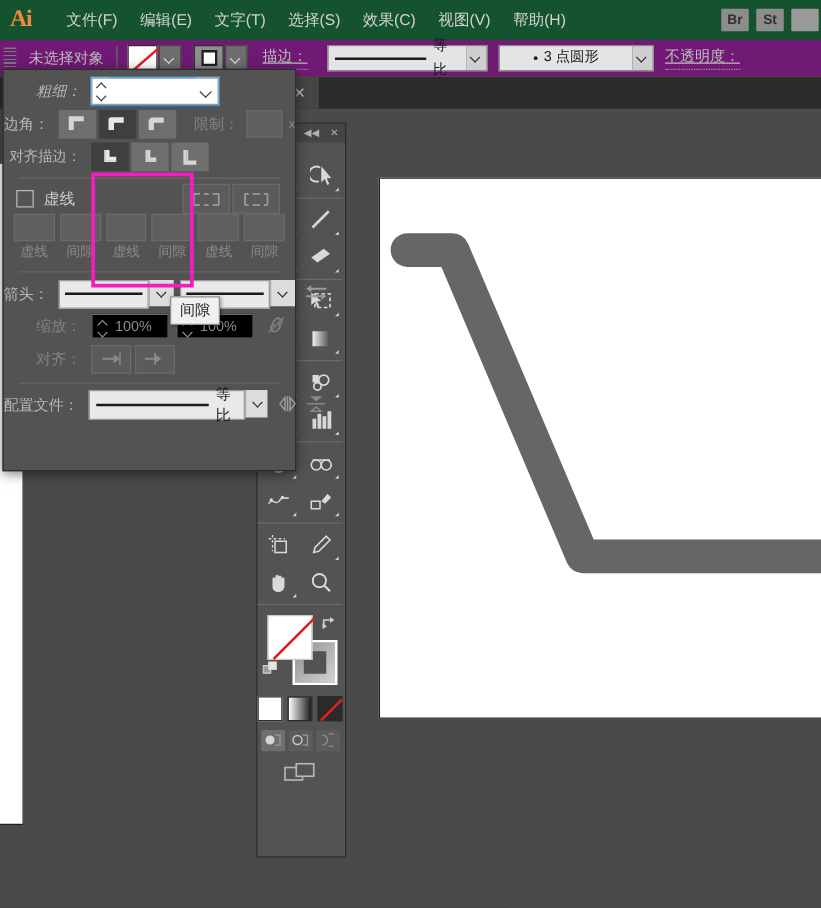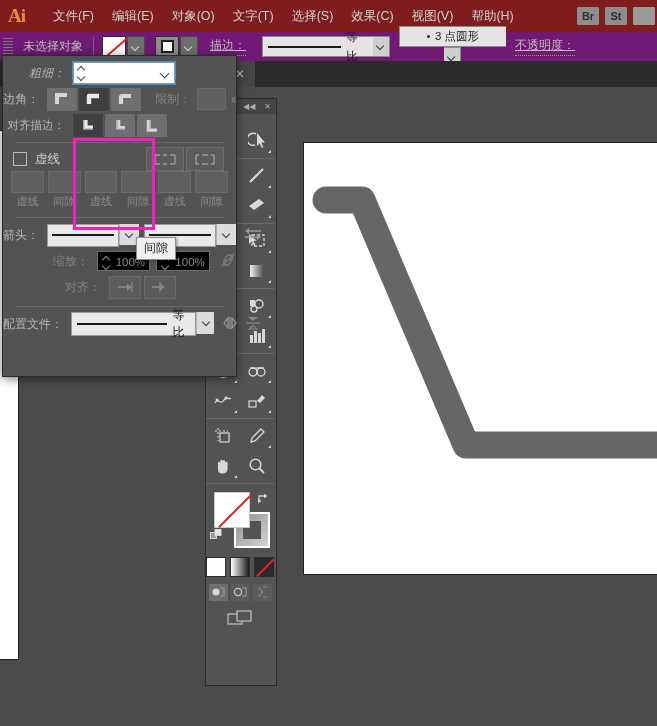--- a/index.html
+++ b/index.html
@@ -6,21 +6,21 @@
   body{
     width:657px;height:726px;overflow:hidden;
     background:#3c3c3c;
     font-family:"Liberation Sans","DejaVu Sans",sans-serif;
     font-size:12px;color:#c8c8c8;
     -webkit-font-smoothing:none;
   }
   #app{position:relative;width:657px;height:726px;}
 
   
-  .menubar{position:absolute;left:0;top:0;width:657px;height:32px;background:#7f1d1d;
+  .menubar{position:absolute;left:0;top:0;width:657px;height:32px;background:#14532d;
            border-bottom:1px solid #2b2b2b;}
   .ai-logo{position:absolute;left:8px;top:4px;width:32px;height:24px;color:#f08a3c;
            font-size:19px;font-weight:bold;font-family:"Liberation Serif",serif;
            letter-spacing:-1px;line-height:24px;}
   .menu-items{position:absolute;left:44px;top:0;height:32px;display:flex;align-items:center;}
   .menu-item{padding:0 9px;height:32px;line-height:32px;color:#d2d2d2;font-size:12.5px;
              cursor:default;white-space:nowrap;}
   .appbtns{position:absolute;right:2px;top:0;height:32px;display:flex;align-items:center;gap:6px;}
   .appbtn{width:22px;height:18px;background:#8d8d8d;color:#2f2f2f;font-size:11px;
           font-weight:bold;text-align:center;line-height:18px;border-radius:1px;}
@@ -114,21 +114,21 @@
           display:flex;align-items:center;justify-content:center;}
   .draw-b.on{background:#6e6e6e;}
   .screenmode{width:68px;height:28px;display:flex;align-items:center;justify-content:center;}
 
   
   .strokepanel{position:absolute;left:2px;top:55px;width:233px;height:320px;
        background:#535353;border:1px solid #2b2b2b;box-shadow:0 2px 9px rgba(0,0,0,.5);}
   .row{display:flex;align-items:center;height:26px;}
   .rlabel{width:62px;text-align:right;padding-right:8px;color:#b6b6b6;font-size:12px;
           white-space:nowrap;}
-  .rlabel.dim{color:#838383;padding-left:36px;}
+  .rlabel.dim{color:#838383;}
   .wfield{display:flex;align-items:center;}
   .w-spin{width:14px;height:20px;background:#fff;border:1px solid #9a9a9a;border-right:none;
           position:relative;}
   .w-spin:before{content:"";position:absolute;left:4px;top:4px;width:5px;height:5px;
           border-left:1.4px solid #444;border-top:1.4px solid #444;transform:rotate(45deg);}
   .w-spin:after{content:"";position:absolute;left:4px;top:11px;width:5px;height:5px;
           border-left:1.4px solid #444;border-bottom:1.4px solid #444;transform:rotate(-45deg);}
   .w-input{width:68px;height:20px;background:#ffffff;border:1px solid #9a9a9a;border-left:none;
            border-right:none;}
   .w-caret{width:18px;height:20px;background:#ffffff;border:1px solid #9a9a9a;border-left:none;
@@ -195,21 +195,20 @@
 </head>
 <body>
 
 <div id="app">
 
   <div class="menubar">
     <div class="ai-logo">Ai</div>
     <div class="menu-items">
       <div class="menu-item">文件(F)</div>
       <div class="menu-item">编辑(E)</div>
-      <div class="menu-item">对象(O)</div>
       <div class="menu-item">文字(T)</div>
       <div class="menu-item">选择(S)</div>
       <div class="menu-item">效果(C)</div>
       <div class="menu-item">视图(V)</div>
       <div class="menu-item">帮助(H)</div>
     </div>
     <div class="appbtns">
       <div class="appbtn">Br</div>
       <div class="appbtn">St</div>
       <div class="appbtn blank"></div>
@@ -231,21 +230,21 @@
       <div class="caret"></div>
     </div>
     <div class="cb-label dotted" style="margin-left:12px;">描边：</div>
     <div style="display:flex;align-items:center;margin-left:10px;">
       <div class="combofield" style="width:100px;border-right:none;">
         <span class="line-preview"></span>
         <span>等比</span>
       </div>
       <div class="caret-lt"></div>
     </div>
-    <div style="display:flex;align-items:center;margin-left:9px;flex-direction:column;">
+    <div style="display:flex;align-items:center;margin-left:9px;">
       <div class="combofield" style="width:96px;border-right:none;justify-content:center;">
         <span class="dot-mark"></span>
         <span>3 点圆形</span>
       </div>
       <div class="caret-lt"></div>
     </div>
     <div class="cb-label dotted" style="margin-left:9px;">不透明度：</div>
 
   </div>
 

